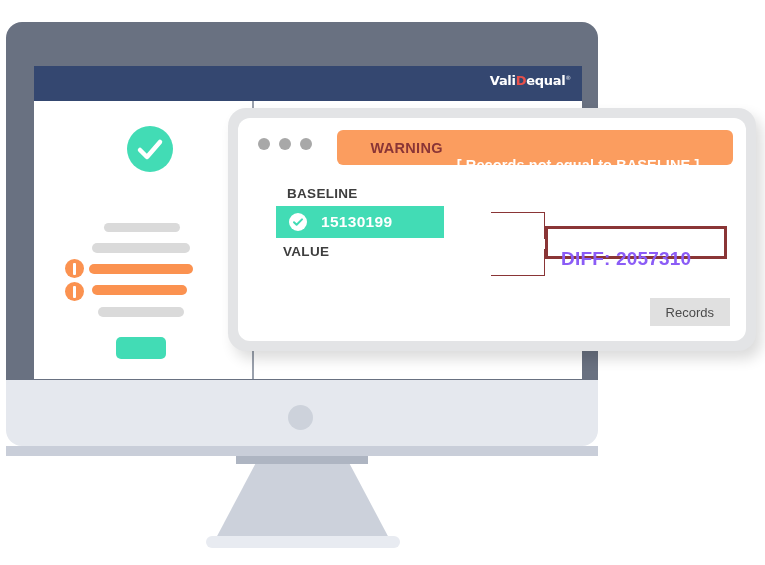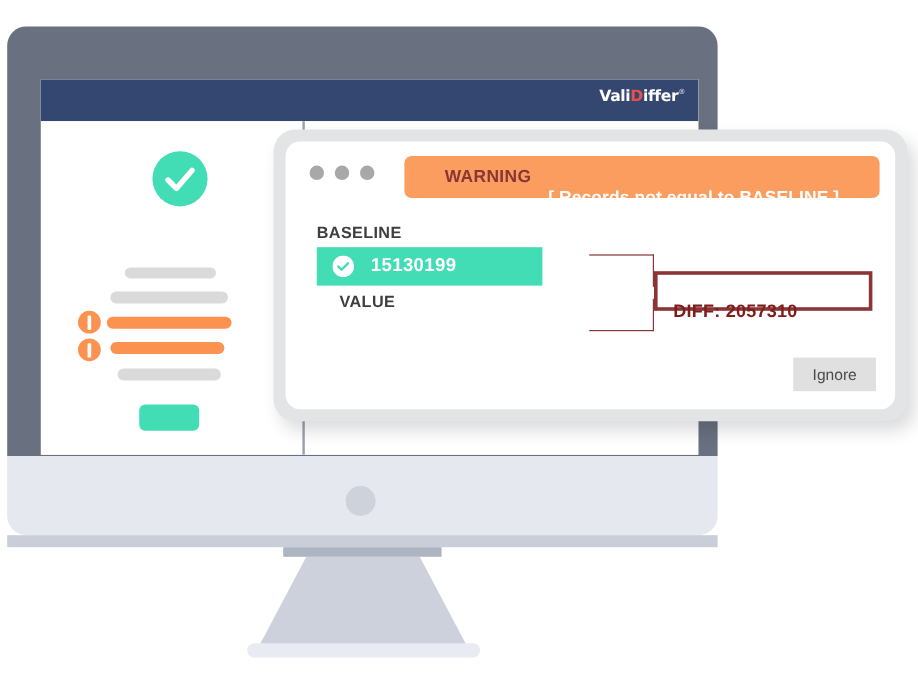--- a/index.html
+++ b/index.html
@@ -246,27 +246,27 @@
     margin-top: 35px;
   }
 
   .field-label {
     position: absolute;
     font-size: 13.5px;
     font-weight: bold;
     color: #3e3e3e;
     letter-spacing: 0.3px;
   }
-  #label-baseline { left: 26px; top: 68px; }
+  #label-baseline { left: 49px; top: 68px; }
   #label-value    { left: 45px; top: 126px; }
 
   .field-box {
     position: absolute;
-    left: 26px;
-    width: 188px;
+    left: 38px;
+    width: 168px;
     height: 32px;
     display: flex;
     align-items: center;
     box-sizing: border-box;
   }
   #field-baseline {
     top: 88px;
     background: #42dcb5;
   }
   #field-value {
@@ -321,23 +321,23 @@
     width: 182px;
     height: 33px;
     background: #ffffff;
     border: 3px solid #8a3536;
     box-sizing: border-box;
     display: flex;
     align-items: center;
   }
   #diff-text {
     margin-left: 13px;
-    font-size: 15px;
-    font-weight: bold;
-    color: #7f1d1d;
+    font-size: 19px;
+    font-weight: bold;
+    color: #8b5cf6;
     letter-spacing: 0.2px;
     margin-top: 33px;
   }
 
   #dialog-actions {
     position: absolute;
     right: 16px;
     top: 180px;
     display: flex;
     gap: 9px;
@@ -356,21 +356,21 @@
 </style>
 </head>
 <body>
 
 <div id="monitor-stage">
 
   <div id="monitor-bezel">
     <div id="monitor-screen">
 
       <div id="screen-topbar">
-        <div id="brand-logo"><span>Vali</span><span class="accent">D</span><span>iffer</span><span class="tm">®</span></div>
+        <div id="brand-logo"><span>Vali</span><span class="accent">D</span><span>equal</span><span class="tm">®</span></div>
       </div>
 
       <div id="screen-body">
         <div id="column-divider"></div>
 
         <div class="panel-check" style="left:93px; top:25px;">
           <svg width="46" height="46" viewBox="0 0 46 46">
             <path d="M13 24 L20 31 L33 16" stroke="#ffffff" stroke-width="4.5" fill="none" stroke-linecap="round" stroke-linejoin="round"></path>
           </svg>
         </div>
@@ -434,19 +434,19 @@
 
 
       <div class="connector" id="connector-top"></div>
       <div class="connector" id="connector-bottom"></div>
 
       <div id="diff-box">
         <span id="diff-text">DIFF: 2057310</span>
       </div>
 
       <div id="dialog-actions">
-        <button class="action-button">Ignore</button>
+        <button class="action-button">Records</button>
       </div>
 
     </div>
   </div>
 
 </div>
 
 </body></html>

